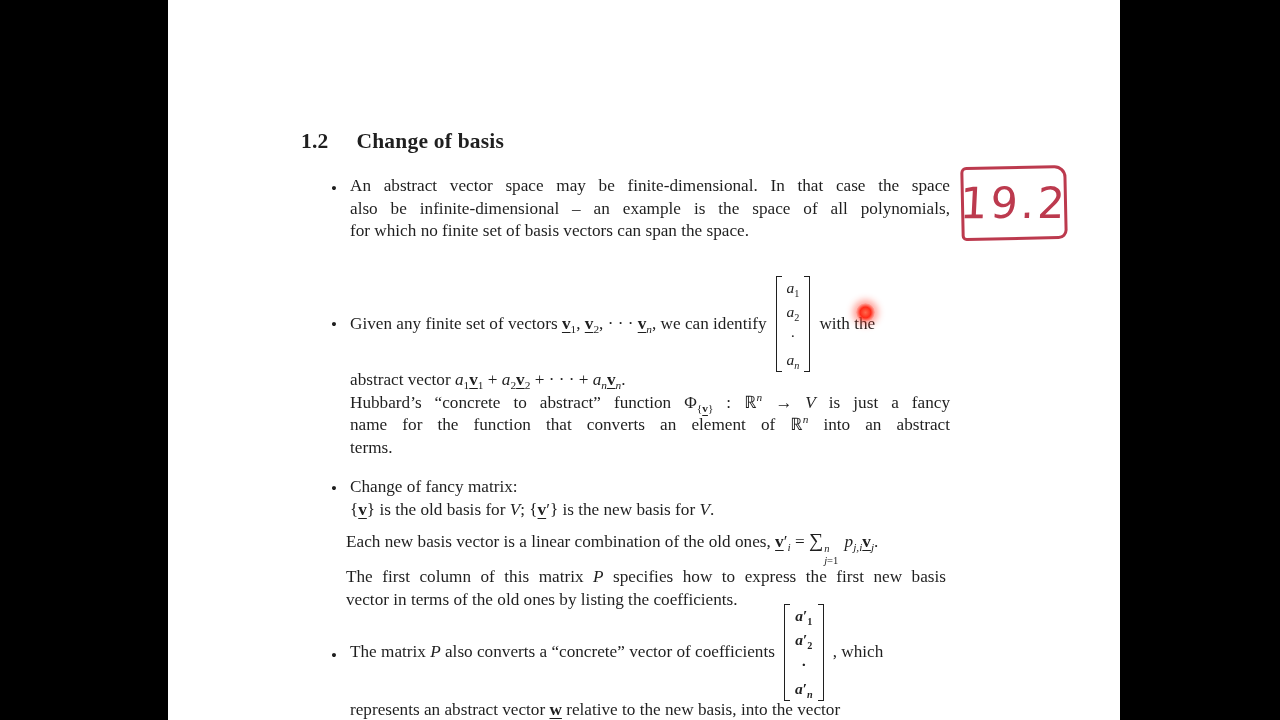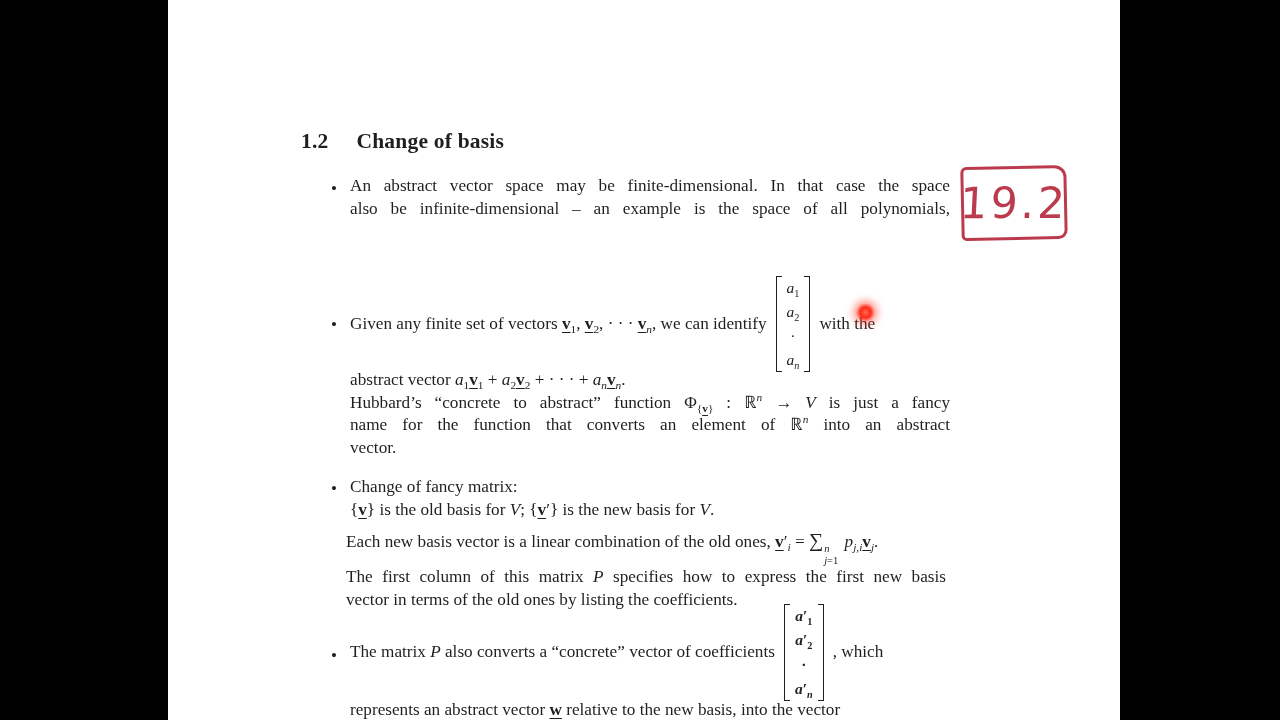--- a/index.html
+++ b/index.html
@@ -88,20 +88,21 @@
   </div>
 
   <div class="note-box">
     <span class="note-label">19.2</span>
   </div>
 
   <span class="bullet" style="left:163px;top:180px">•</span>
   <div class="para" style="left:182px;top:175px;width:600px">
     <div class="line just">An abstract vector space may be finite-dimensional. In that case the space</div>
     <div class="line just">also be infinite-dimensional – an example is the space of all polynomials,</div>
+    <div class="line">for which no finite set of basis vectors can span the space.</div>
   </div>
 
   <span class="bullet" style="left:163px;top:316px">•</span>
   <div class="row" style="left:182px;top:276px;width:606px;height:96px">
     <span class="line">Given any finite set of vectors <span class="vec">v</span><sub>1</sub>, <span class="vec">v</span><sub>2</sub>, · · · <span class="vec">v</span><sub><i>n</i></sub>, we can identify</span>
     <span class="cvec cvec-1">
       <span class="br br-l"></span>
       <span class="entries">
         <span><i>a</i><sub>1</sub></span>
         <span><i>a</i><sub>2</sub></span>
@@ -111,21 +112,21 @@
       <span class="br br-r"></span>
     </span>
     <span class="line">with the</span>
   </div>
   <div class="laser"></div>
 
   <div class="para" style="left:182px;top:369px;width:600px">
     <div class="line">abstract vector <i>a</i><sub>1</sub><span class="vec">v</span><sub>1</sub> + <i>a</i><sub>2</sub><span class="vec">v</span><sub>2</sub> + · · · + <i>a</i><sub><i>n</i></sub><span class="vec">v</span><sub><i>n</i></sub>.</div>
     <div class="line just">Hubbard’s “concrete to abstract” function Φ<sub>{<span class="vec">v</span>}</sub> : ℝ<sup><i>n</i></sup> → <i>V</i> is just a fancy</div>
     <div class="line just">name for the function that converts an element of ℝ<sup><i>n</i></sup> into an abstract</div>
-    <div class="line">vector.</div>
+    <div class="line">terms.</div>
   </div>
 
   <span class="bullet" style="left:163px;top:480px">•</span>
   <div class="para" style="left:182px;top:476px;width:600px">
     <div class="line">Change of fancy matrix:</div>
     <div class="line">{<span class="vec">v</span>} is the old basis for <i>V</i>; {<span class="vec">v</span>′} is the new basis for <i>V</i>.</div>
   </div>
   <div class="para" style="left:178px;top:529px;width:600px">
     <div class="line">Each new basis vector is a linear combination of the old ones, <span class="vec">v</span>′<sub><i>i</i></sub> = <span class="sum">∑</span><span class="limits">
           <span class="lim-top"><i>n</i></span>

